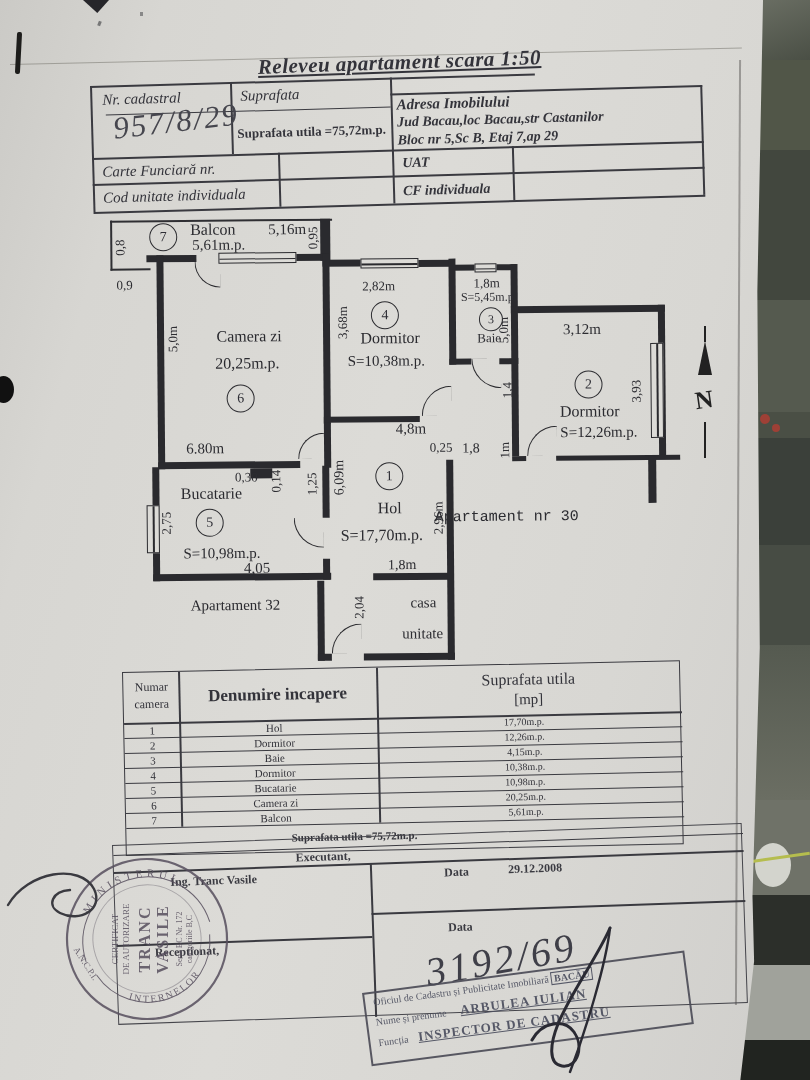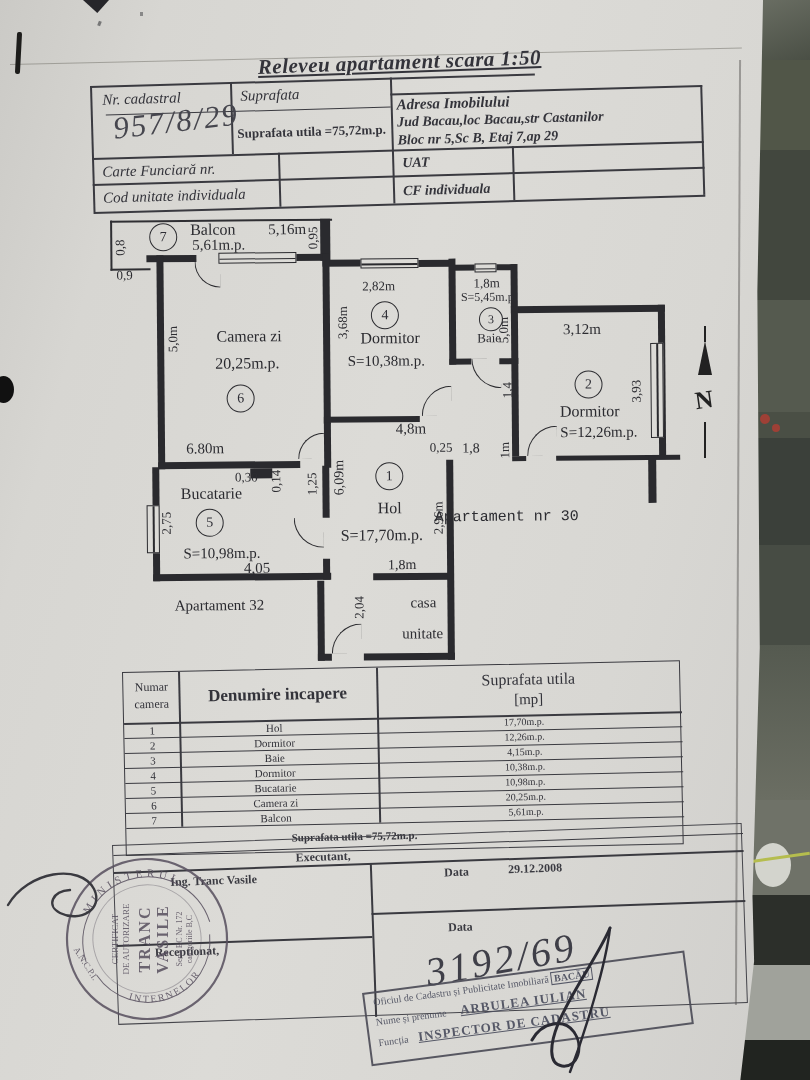--- a/index.html
+++ b/index.html
@@ -200,21 +200,21 @@
   <span class="circ" style="left:370px;top:93px;width:22px;height:22px;line-height:22px;font-size:12px;">3</span>
   <span class="circ" style="left:465px;top:157px;">2</span>
   <span class="circ" style="left:85px;top:292px;">5</span>
   <span class="circ" style="left:265px;top:247px;">1</span>
 
   <span class="rname" style="left:82px;top:4px;">Balcon</span>
   <span class="dim" style="left:160px;top:5px;font-size:15px;">5,16m</span>
   <span class="dim" style="left:84px;top:20px;font-size:15px;">5,61m.p.</span>
   <span class="dim rot" style="left:205px;top:22px;">0,95</span>
   <span class="dim rot" style="left:12px;top:30px;">0,8</span>
-  <span class="dim ctr" style="left:16px;top:58px;">0,9</span>
+  <span class="dim ctr" style="left:16px;top:68px;">0,9</span>
 
   <span class="rname ctr" style="left:140px;top:120px;">Camera zi</span>
   <span class="rname ctr" style="left:138px;top:147px;">20,25m.p.</span>
   <span class="dim rot" style="left:64px;top:122px;">5,0m</span>
   <span class="dim ctr" style="left:95px;top:232px;font-size:15px;">6.80m</span>
 
   <span class="dim ctr" style="left:270px;top:71px;font-size:13px;">2,82m</span>
   <span class="rname ctr" style="left:281px;top:123px;">Dormitor</span>
   <span class="rname ctr" style="left:277px;top:146px;font-size:15px;">S=10,38m.p.</span>
   <span class="dim rot" style="left:234px;top:107px;">3,68m</span>
@@ -244,21 +244,21 @@
   <span class="dim ctr" style="left:331px;top:233px;">0,25</span>
   <span class="dim ctr" style="left:361px;top:234px;font-size:14px;">1,8</span>
   <span class="dim rot" style="left:328px;top:303px;">2,96m</span>
   <span class="dim rot" style="left:395px;top:236px;">1m</span>
   <span class="dim rot" style="left:398px;top:176px;">1,4</span>
   <span class="dim ctr" style="left:291px;top:350px;font-size:14px;">1,8m</span>
 
   <span class="dim ctr" style="left:312px;top:388px;font-size:15px;">casa</span>
   <span class="dim ctr" style="left:311px;top:419px;font-size:15px;">unitate</span>
   <span class="dim rot" style="left:248px;top:392px;">2,04</span>
-  <span class="rname ctr" style="left:108px;top:389px;font-size:15px;">Apartament 32</span>
+  <span class="rname ctr" style="left:124px;top:389px;font-size:15px;">Apartament 32</span>
   <span class="rname ctr" style="left:396px;top:303px;font-size:15px;font-family:Liberation Mono, monospace;">Apartament nr 30</span>
 </div>
 
 <div id="north">
   <i style="position:absolute;left:11px;top:0;width:1.5px;height:16px;background:#222;"></i>
   <i style="position:absolute;left:5px;top:15px;width:0;height:0;border-left:7px solid transparent;border-right:7px solid transparent;border-bottom:34px solid #222;"></i>
   <span style="position:absolute;left:2px;top:60px;font:bold 25px 'Liberation Serif',serif;color:#222;transform:rotate(-8deg);">N</span>
   <i style="position:absolute;left:11px;top:96px;width:1.5px;height:36px;background:#222;"></i>
 </div>
 

